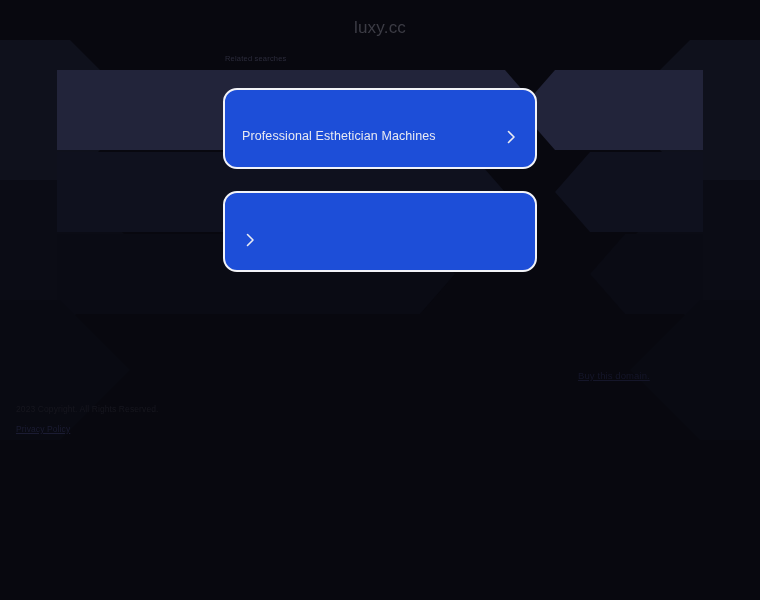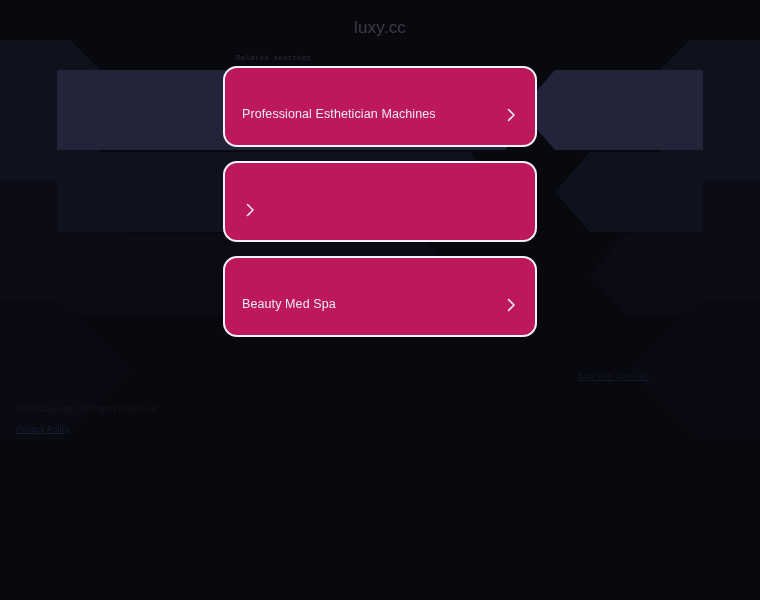--- a/index.html
+++ b/index.html
@@ -42,46 +42,46 @@
     width: 760px;
     text-align: center;
     font-size: 17px;
     color: #3c3c45;
     letter-spacing: 0.2px;
   }
 
   .related-label {
     position: absolute;
     top: 54px;
-    left: 236px;
+    left: 225px;
     font-size: 7.5px;
     color: #2c2c3c;
     letter-spacing: 0.2px;
-    font-family: Liberation Mono, monospace;
   }
 
   
   .cards {
     position: absolute;
     top: 66px;
     left: 223px;
     width: 314px;
   }
 
   .card {
     position: relative;
     height: 81px;
     margin-bottom: 14px;
-    background: #be185d;
+    background: #1d4ed8;
     border: 2px solid #f2f3f8;
     border-radius: 14px;
     display: flex;
     align-items: center;
     padding: 16px 16px 0 17px;
     cursor: pointer;
+    margin-top: 22px;
   }
 
   .card-label {
     flex: 1 1 auto;
     font-size: 12.5px;
     color: #e9eaf2;
     letter-spacing: 0.1px;
     line-height: 1.2;
   }
 
@@ -174,28 +174,20 @@
     </div>
 
     <div class="card">
       <span class="card-arrow">
         <svg viewBox="0 0 16 16" width="16" height="16">
           <path d="M5.5 2.5 L11 8 L5.5 13.5" fill="none" stroke="#e9eaf2" stroke-width="1.6" stroke-linecap="round" stroke-linejoin="round"></path>
         </svg>
       </span>
     </div>
 
-    <div class="card">
-      <span class="card-label">Beauty Med Spa</span>
-      <span class="card-arrow">
-        <svg viewBox="0 0 16 16" width="16" height="16">
-          <path d="M5.5 2.5 L11 8 L5.5 13.5" fill="none" stroke="#e9eaf2" stroke-width="1.6" stroke-linecap="round" stroke-linejoin="round"></path>
-        </svg>
-      </span>
-    </div>
 
   </div>
 
   <a class="buy-domain" href="#">Buy this domain.</a>
 
   <div class="footer">
     <div class="copyright">2023 Copyright. All Rights Reserved.</div>
     <a class="privacy-policy" href="#">Privacy Policy</a>
   </div>
 

